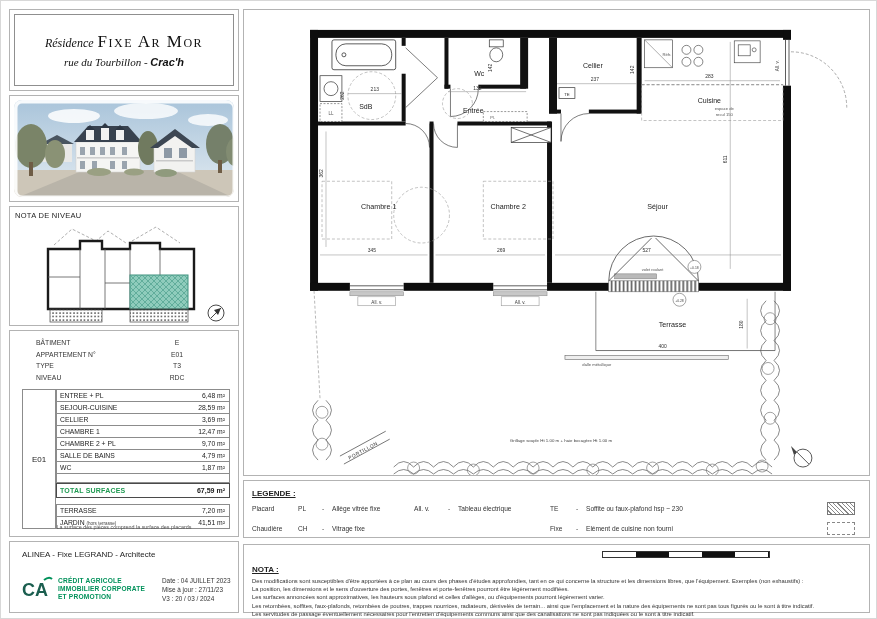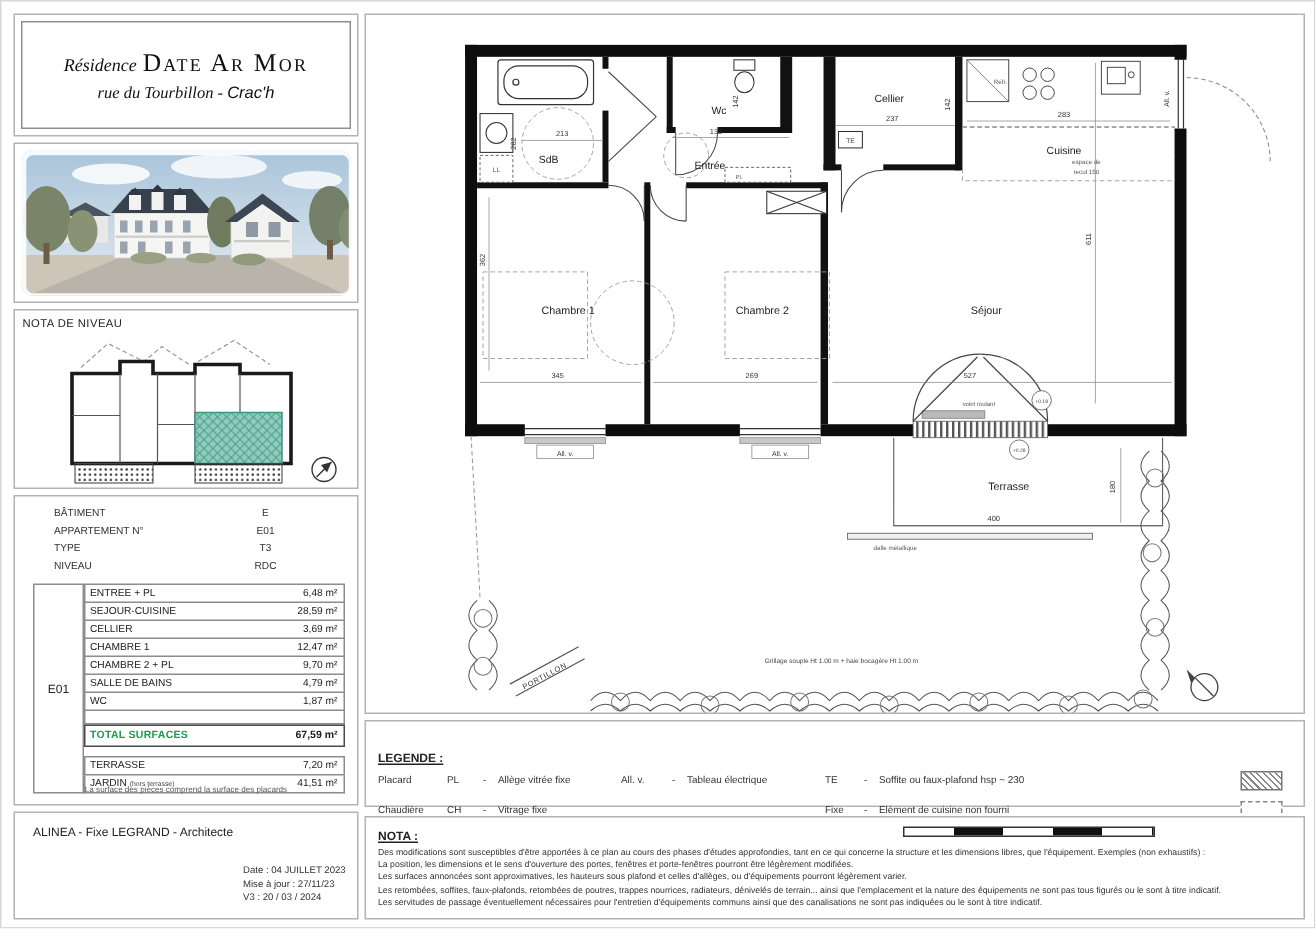--- a/index.html
+++ b/index.html
@@ -8,21 +8,21 @@
   .panel{position:absolute;border:1px solid #b3b3b3;background:#fff;box-sizing:border-box;}
 
   
   .titlebox{left:8px;top:8px;width:230px;height:82px;}
   .titlebox .inner{position:absolute;inset:4px;border:1px solid #8f8f8f;display:flex;flex-direction:column;
         align-items:center;justify-content:center;gap:4px;}
   .t-line1{font-family:"Liberation Serif",serif;}
   .t-res{font-style:italic;font-size:12px;color:#111;}
   .t-name{font-variant:small-caps;font-size:17px;letter-spacing:1.5px;color:#111;}
   .t-line2{font-family:"Liberation Serif",serif;font-style:italic;font-size:11px;color:#111;}
-  .t-city{font-family:"Liberation Sans",sans-serif;font-weight:normal;font-size:11px;font-style:italic;}
+  .t-city{font-family:"Liberation Sans",sans-serif;font-weight:bold;font-size:11px;font-style:italic;}
 
   
   .photobox{left:8px;top:94px;width:230px;height:107px;}
   .photo-wrap{position:absolute;inset:4px;border-radius:8px;overflow:hidden;}
 
   
   .miniplanbox{left:8px;top:205px;width:230px;height:120px;}
   .mp-label{position:absolute;left:5px;top:4px;font-size:7.5px;color:#222;letter-spacing:.3px;}
 
   
@@ -47,46 +47,46 @@
 
   
   .archbox{left:8px;top:540px;width:230px;height:72px;}
   .arch-name{position:absolute;left:12px;top:8px;font-size:8px;color:#222;}
   .brand{position:absolute;left:10px;top:32px;display:flex;align-items:center;gap:4px;}
   .brand-lines{font-size:6.6px;font-weight:bold;color:#00915a;line-height:8px;letter-spacing:.2px;}
   .dates{position:absolute;left:152px;top:34px;font-size:6.4px;color:#333;line-height:9px;}
 
   
   .planbox{left:242px;top:8px;width:627px;height:467px;}
-  .legendbox{left:242px;top:479px;width:627px;height:58px;padding:20px 8px;}
+  .legendbox{left:242px;top:479px;width:627px;height:58px;padding:8px 8px;}
   .leg-title{font-size:8px;font-weight:bold;text-decoration:underline;color:#222;margin-bottom:4px;}
   .leg-grid{display:grid;grid-template-columns:46px 24px 10px 82px 34px 10px 92px 26px 10px auto 34px;
         font-size:6.6px;color:#333;row-gap:7px;align-items:center;}
   .swatch-hatch{width:26px;height:11px;border:1px solid #777;
         background:repeating-linear-gradient(45deg,#fff 0 2px,#888 2px 3px);}
   .swatch-dash{width:26px;height:11px;border:1px dashed #888;background:#fff;}
 
-  .notabox{left:242px;top:543px;width:627px;height:69px;padding:8px 8px;}
+  .notabox{left:242px;top:543px;width:627px;height:69px;padding:20px 8px;}
   .nota-title{font-size:8px;font-weight:bold;text-decoration:underline;color:#222;margin-bottom:3px;}
   .nota-line{font-size:5.8px;color:#333;line-height:8.2px;white-space:nowrap;}
   .scalebar{position:absolute;top:6px;left:358px;width:166px;height:5px;border:1px solid #333;
         background:repeating-linear-gradient(90deg,#fff 0 33px,#111 33px 66px);}
 
   svg text{font-family:"Liberation Sans",sans-serif;}
 </style>
 </head>
 <body>
 
 <div class="page">
 
   <div class="panel titlebox">
     <div class="inner">
       <div class="t-line1">
         <span class="t-res">Résidence</span>
-        <span class="t-name">Date Ar Mor</span>
+        <span class="t-name">Fixe Ar Mor</span>
       </div>
       <div class="t-line2">
         <span>rue du Tourbillon - </span><span class="t-city">Crac'h</span>
       </div>
     </div>
   </div>
 
   <div class="panel photobox">
     <div class="photo-wrap">
       <svg width="222" height="99" viewBox="0 0 222 99">
@@ -253,20 +253,31 @@
           <div class="sl"><span>JARDIN</span> <span class="jnote">(hors terrasse)</span></div>
           <div class="sv">41,51 m²</div>
         </div>
       </div>
     </div>
     <div class="footnote">La surface des pièces comprend la surface des placards</div>
   </div>
 
   <div class="panel archbox">
     <div class="arch-name">ALINEA - Fixe LEGRAND - Architecte</div>
+    <div class="brand">
+      <svg width="34" height="30" viewBox="0 0 34 30">
+        <text x="2" y="22" font-size="18" font-weight="bold" fill="#1b5e4f">CA</text>
+        <path d="M24,6 q5,-4 8,-1" stroke="#00915a" stroke-width="2" fill="none"></path>
+      </svg>
+      <div class="brand-lines">
+        <div>CRÉDIT AGRICOLE</div>
+        <div>IMMOBILIER CORPORATE</div>
+        <div>ET PROMOTION</div>
+      </div>
+    </div>
     <div class="dates">
       <div>Date : 04 JUILLET 2023</div>
       <div>Mise à jour :  27/11/23</div>
       <div>V3 : 20 / 03 / 2024</div>
     </div>
   </div>
 
   <div class="panel planbox">
     <svg width="625" height="465" viewBox="0 0 627 467">
       <defs>

